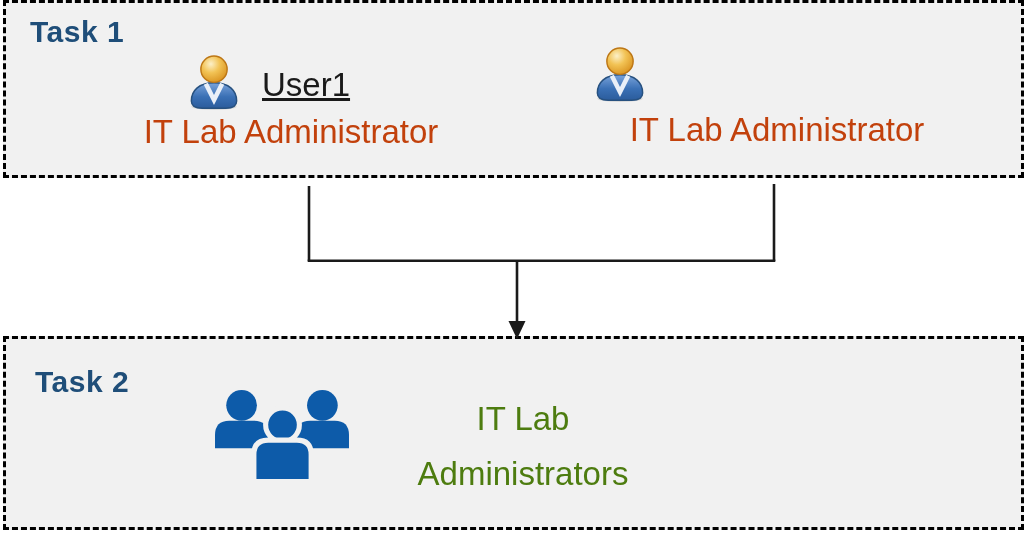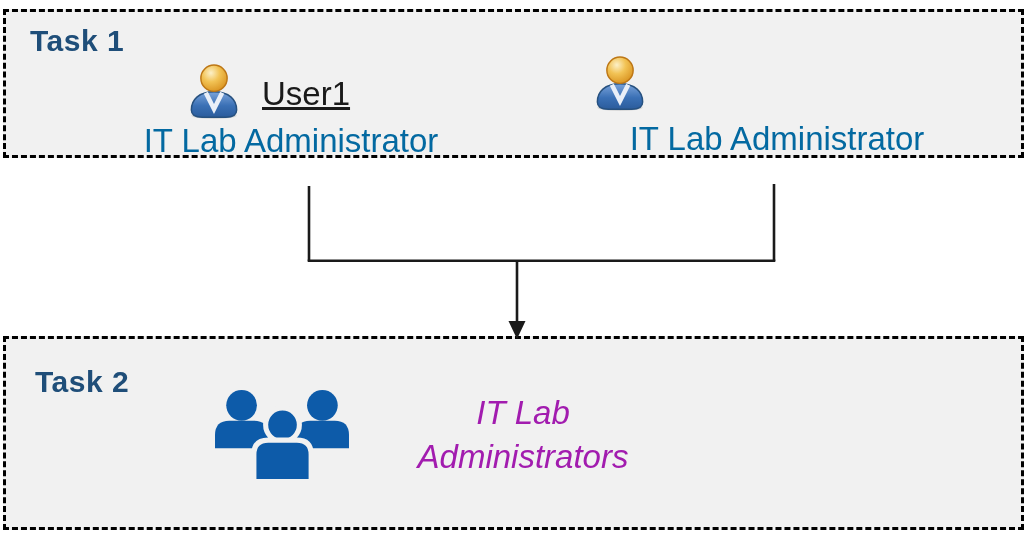--- a/index.html
+++ b/index.html
@@ -11,21 +11,21 @@
     overflow:hidden;
   }
   .task-box {
     position:absolute;
     left:3px;
     width:1021px;
     background:#f1f1f1;
     border:3px dashed #000000;
     box-sizing:border-box;
   }
-  .task1-box { top:9px;   height:149px; }
+  .task1-box { top:0;   height:178px; }
   .task2-box { top:336px; height:194px; }
 
   .task-label {
     position:absolute;
     font-size:30px;
     font-weight:bold;
     color:#1F4E79;
     letter-spacing:0.5px;
     white-space:nowrap;
   }
@@ -41,38 +41,37 @@
     font-size:33px;
     color:#1a1a1a;
     white-space:nowrap;
   }
   .p1-name { left:256px; top:63px;text-decoration:underline; }
   .p2-name { left:660px; top:55px; }
 
   .user-role {
     position:absolute;
     font-size:33px;
-    color:#0369a1;
+    color:#c2410c;
     text-align:center;
     white-space:nowrap;
   }
   .p1-role { left:128px; width:314px; top:110px; }
   .p2-role { left:598px; width:346px; top:108px; }
 
   .group-icon { position:absolute; left:206px; top:50px; width:140px; height:90px; }
 
   .group-label {
     position:absolute;
     left:390px; top:52px;
     width:254px;
     font-size:33px;
-    line-height:44px;
-    color:#a21caf;
+    line-height:55px;
+    color:#4d7c0f;
     text-align:center;
-    font-style:italic;
   }
 
   .connector-svg {
     position:absolute;
     left:0; top:0;
     width:1028px; height:534px;
     pointer-events:none;
   }
 </style>
 </head>

